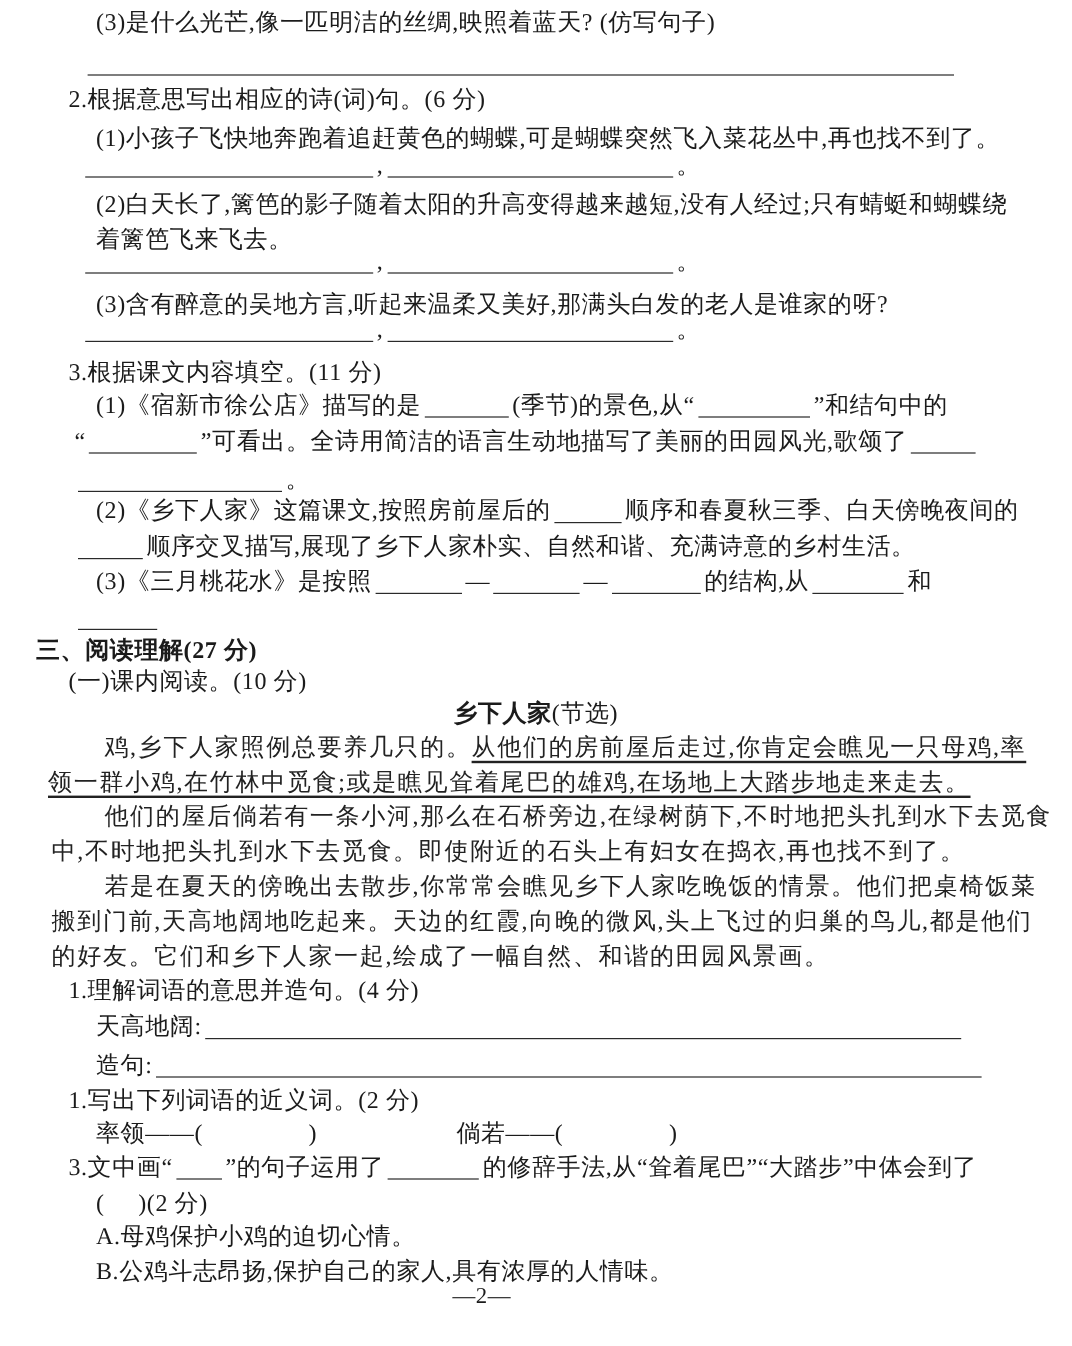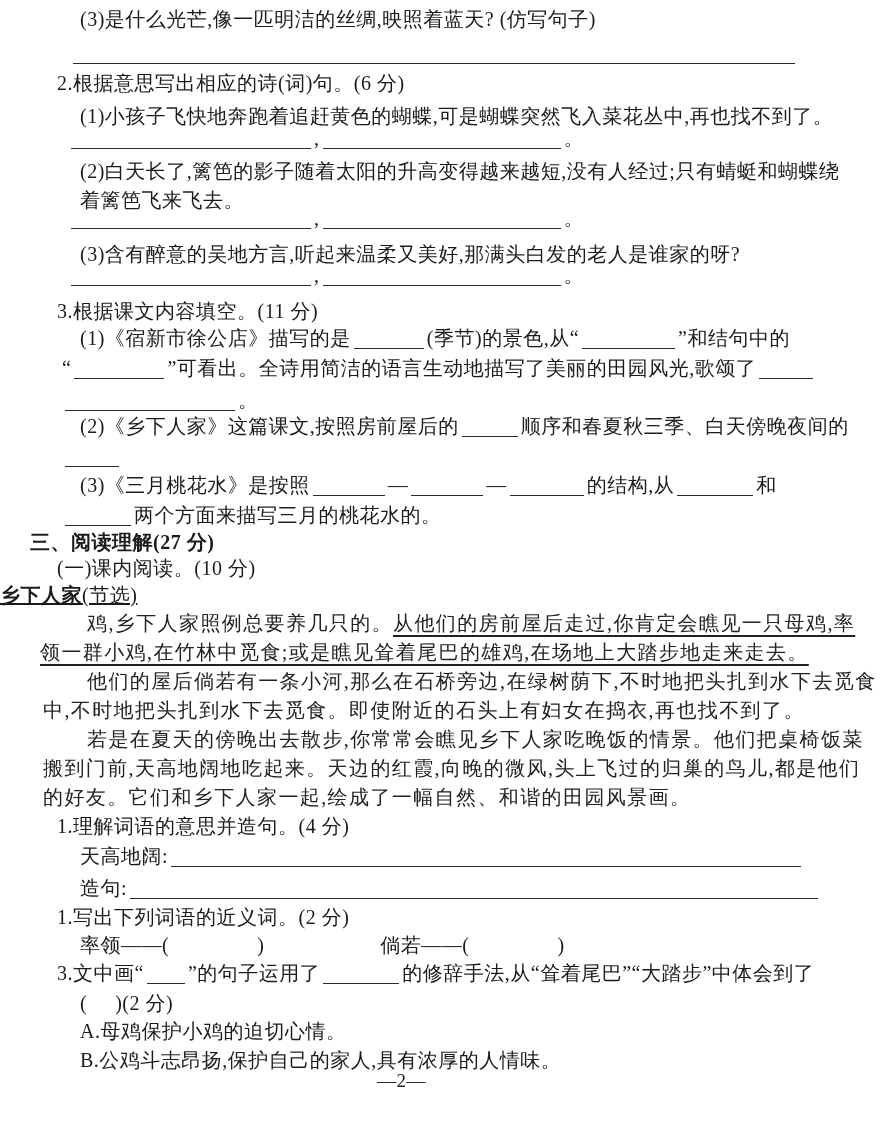--- a/index.html
+++ b/index.html
@@ -15,21 +15,21 @@
   }
   .line {
     position: absolute;
     white-space: nowrap;
     font-size: 20px;
     line-height: 30px;
     letter-spacing: 0.5px;
   }
   .line.bold { font-weight: bold; }
   .line.kai { letter-spacing: 1.4px; color: #222; }
-  .line.center { left: 0; width: 100%; text-align: left; text-decoration: underline; }
+  .line.center { left: 0; width: 100%; text-align: center; }
   .line.small { font-size: 19px; }
   .txt { display: inline; }
   .txt.b { font-weight: bold; }
   .txt.u {
     text-decoration: underline;
     text-underline-offset: 5px;
     text-decoration-thickness: 1.5px;
   }
   .blank {
     display: inline-block;
@@ -57,23 +57,23 @@
       <div class="line" style="top: 203px; left: 68px;"><span class="blank" style="width: 240px;"></span><span class="txt">,</span><span class="blank" style="width: 238px;"></span><span class="txt">。</span></div>
       <div class="line" style="top: 239px; left: 80px;"><span class="txt">(3)含有醉意的吴地方言,听起来温柔又美好,那满头白发的老人是谁家的呀?</span></div>
       <div class="line" style="top: 260px; left: 68px;"><span class="blank" style="width: 240px;"></span><span class="txt">,</span><span class="blank" style="width: 238px;"></span><span class="txt">。</span></div>
     </div>
     <div>
       <div class="line" style="top: 296px; left: 57px;"><span class="txt">3.根据课文内容填空。(11 分)</span></div>
       <div class="line" style="top: 323px; left: 80px;"><span class="txt">(1)《宿新市徐公店》描写的是</span><span class="blank" style="width: 70px;"></span><span class="txt">(季节)的景色,从“</span><span class="blank" style="width: 93px;"></span><span class="txt">”和结句中的</span></div>
       <div class="line" style="top: 353px; left: 62px;"><span class="txt">“</span><span class="blank" style="width: 90px;"></span><span class="txt">”可看出。全诗用简洁的语言生动地描写了美丽的田园风光,歌颂了</span><span class="blank" style="width: 54px;"></span></div>
       <div class="line" style="top: 385px; left: 62px;"><span class="blank" style="width: 170px;"></span><span class="txt">。</span></div>
       <div class="line" style="top: 411px; left: 80px;"><span class="txt">(2)《乡下人家》这篇课文,按照房前屋后的</span><span class="blank" style="width: 56px;"></span><span class="txt">顺序和春夏秋三季、白天傍晚夜间的</span></div>
-      <div class="line" style="top: 441px; left: 62px;"><span class="blank" style="width: 54px;"></span></div>
+      <div class="line" style="top: 441px; left: 62px;"><span class="blank" style="width: 54px;"></span><span class="txt">顺序交叉描写,展现了乡下人家朴实、自然和谐、充满诗意的乡村生活。</span></div>
       <div class="line" style="top: 470px; left: 80px;"><span class="txt">(3)《三月桃花水》是按照</span><span class="blank" style="width: 72px;"></span><span class="txt">—</span><span class="blank" style="width: 72px;"></span><span class="txt">—</span><span class="blank" style="width: 74px;"></span><span class="txt">的结构,从</span><span class="blank" style="width: 76px;"></span><span class="txt">和</span></div>
-      <div class="line" style="top: 500px; left: 62px;"><span class="blank" style="width: 66px;"></span><span class="txt">两个方面来描写三月的桃花水的。</span></div>
+      <div class="line" style="top: 500px; left: 62px;"><span class="blank" style="width: 66px;"></span></div>
     </div>
     <div>
       <div class="line bold" style="top: 527px; left: 30px;"><span class="txt">三、阅读理解(27 分)</span></div>
       <div class="line" style="top: 553px; left: 57px;"><span class="txt">(一)课内阅读。(10 分)</span></div>
     </div>
     <div>
       <div class="line center" style="top: 580px;"><span class="txt b">乡下人家</span><span class="txt">(节选)</span></div>
       <div class="line kai" style="top: 608px; left: 87px;"><span class="txt">鸡,乡下人家照例总要养几只的。</span><span class="txt u">从他们的房前屋后走过,你肯定会瞧见一只母鸡,率</span></div>
       <div class="line kai" style="top: 637px; left: 40px;"><span class="txt u">领一群小鸡,在竹林中觅食;或是瞧见耸着尾巴的雄鸡,在场地上大踏步地走来走去。</span></div>
       <div class="line kai" style="top: 666px; left: 87px;"><span class="txt">他们的屋后倘若有一条小河,那么在石桥旁边,在绿树荫下,不时地把头扎到水下去觅食</span></div>

